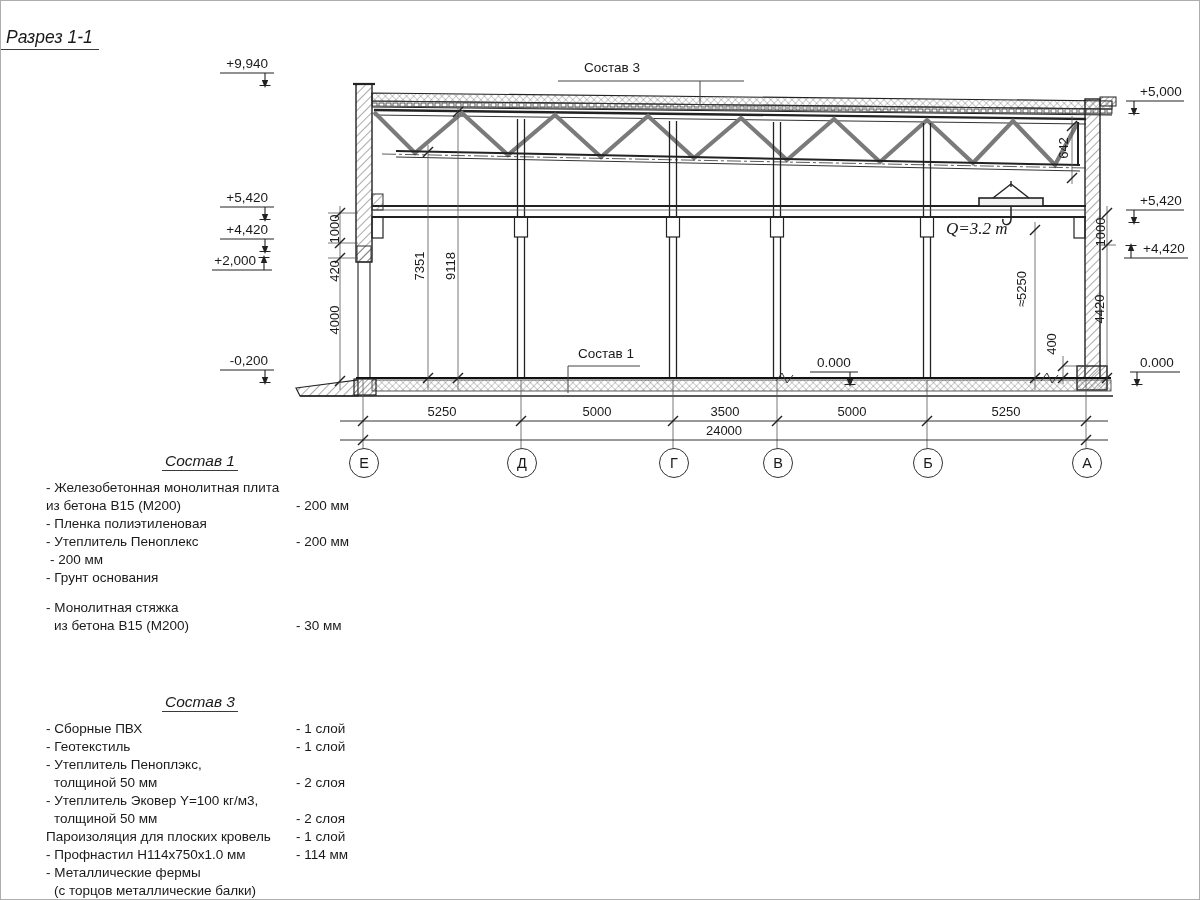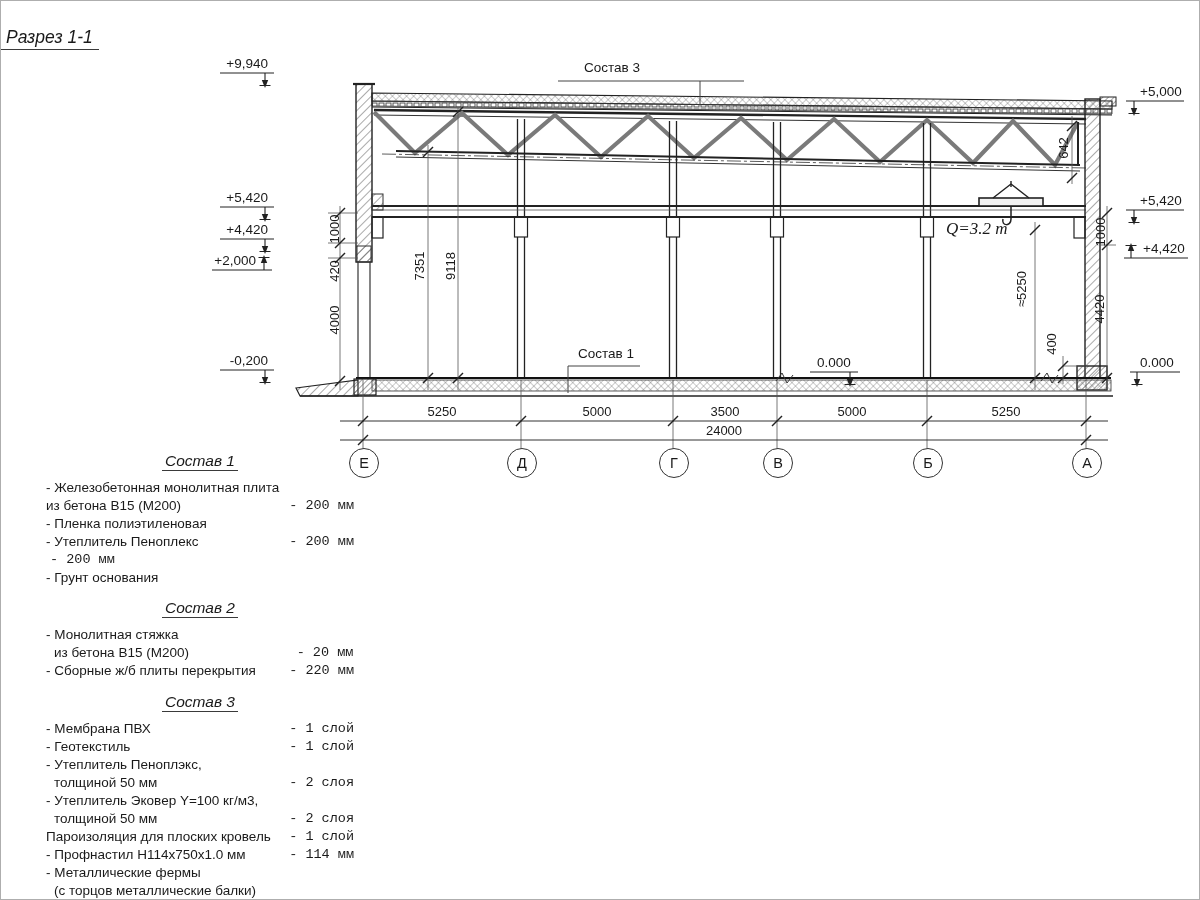--- a/index.html
+++ b/index.html
@@ -18,21 +18,21 @@
   .crane-lbl{position:absolute;font-family:"Liberation Serif",serif;font-style:italic;
              font-size:17px;white-space:nowrap;}
   .axis{position:absolute;width:28px;height:28px;border:1.3px solid #333;border-radius:50%;
         background:#fff;display:flex;align-items:center;justify-content:center;
         font-size:14.5px;top:448px;}
   .comp{position:absolute;left:46px;width:308px;}
   .comp-title{text-align:center;margin-bottom:9px;}
   .comp-title span{font-style:italic;font-size:15.5px;border-bottom:1.2px solid #3a3a3a;padding:0 3px 1px 3px;}
   .crow{display:flex;justify-content:space-between;align-items:flex-end;
         font-size:13.5px;line-height:18px;}
-  .cval{min-width:58px;text-align:center;padding-left:4px;font-family:Liberation Mono, monospace;}
+  .cval{min-width:58px;text-align:left;padding-left:4px;}
   .ind{padding-left:8px;}
 </style>
 </head>
 <body>
 
 <svg width="1200" height="900" viewBox="0 0 1200 900">
   <defs>
     <pattern id="h45" width="6" height="6" patternUnits="userSpaceOnUse" patternTransform="rotate(45)">
       <line x1="0" y1="0" x2="0" y2="6" stroke="#555" stroke-width="1"></line>
     </pattern>
@@ -297,38 +297,33 @@
   </div>
   <div class="crow">
     <div class="cval">- 200 мм</div>
   </div>
   <div class="crow">
     <div>- Грунт основания</div>
   </div>
 </div>
 
 <div class="comp" style="top:599px">
-  <div class="comp-title"><span>Состав 2</span></div>
   <div class="crow">
     <div>
         <div>- Монолитная стяжка</div>
         <div class="ind">из бетона В15 (М200)</div>
       </div>
-    <div class="cval">- 20 мм</div>
-  </div>
-  <div class="crow">
-    <div>- Сборные ж/б плиты перекрытия</div>
-    <div class="cval">- 220 мм</div>
+    <div class="cval">- 30 мм</div>
   </div>
 </div>
 
 <div class="comp" style="top:693px">
   <div class="comp-title"><span>Состав 3</span></div>
   <div class="crow">
-    <div>- Мембрана ПВХ</div>
+    <div>- Сборные ПВХ</div>
     <div class="cval">- 1 слой</div>
   </div>
   <div class="crow">
     <div>- Геотекстиль</div>
     <div class="cval">- 1 слой</div>
   </div>
   <div class="crow">
     <div>
         <div>- Утеплитель Пеноплэкс,</div>
         <div class="ind">толщиной 50 мм</div>

